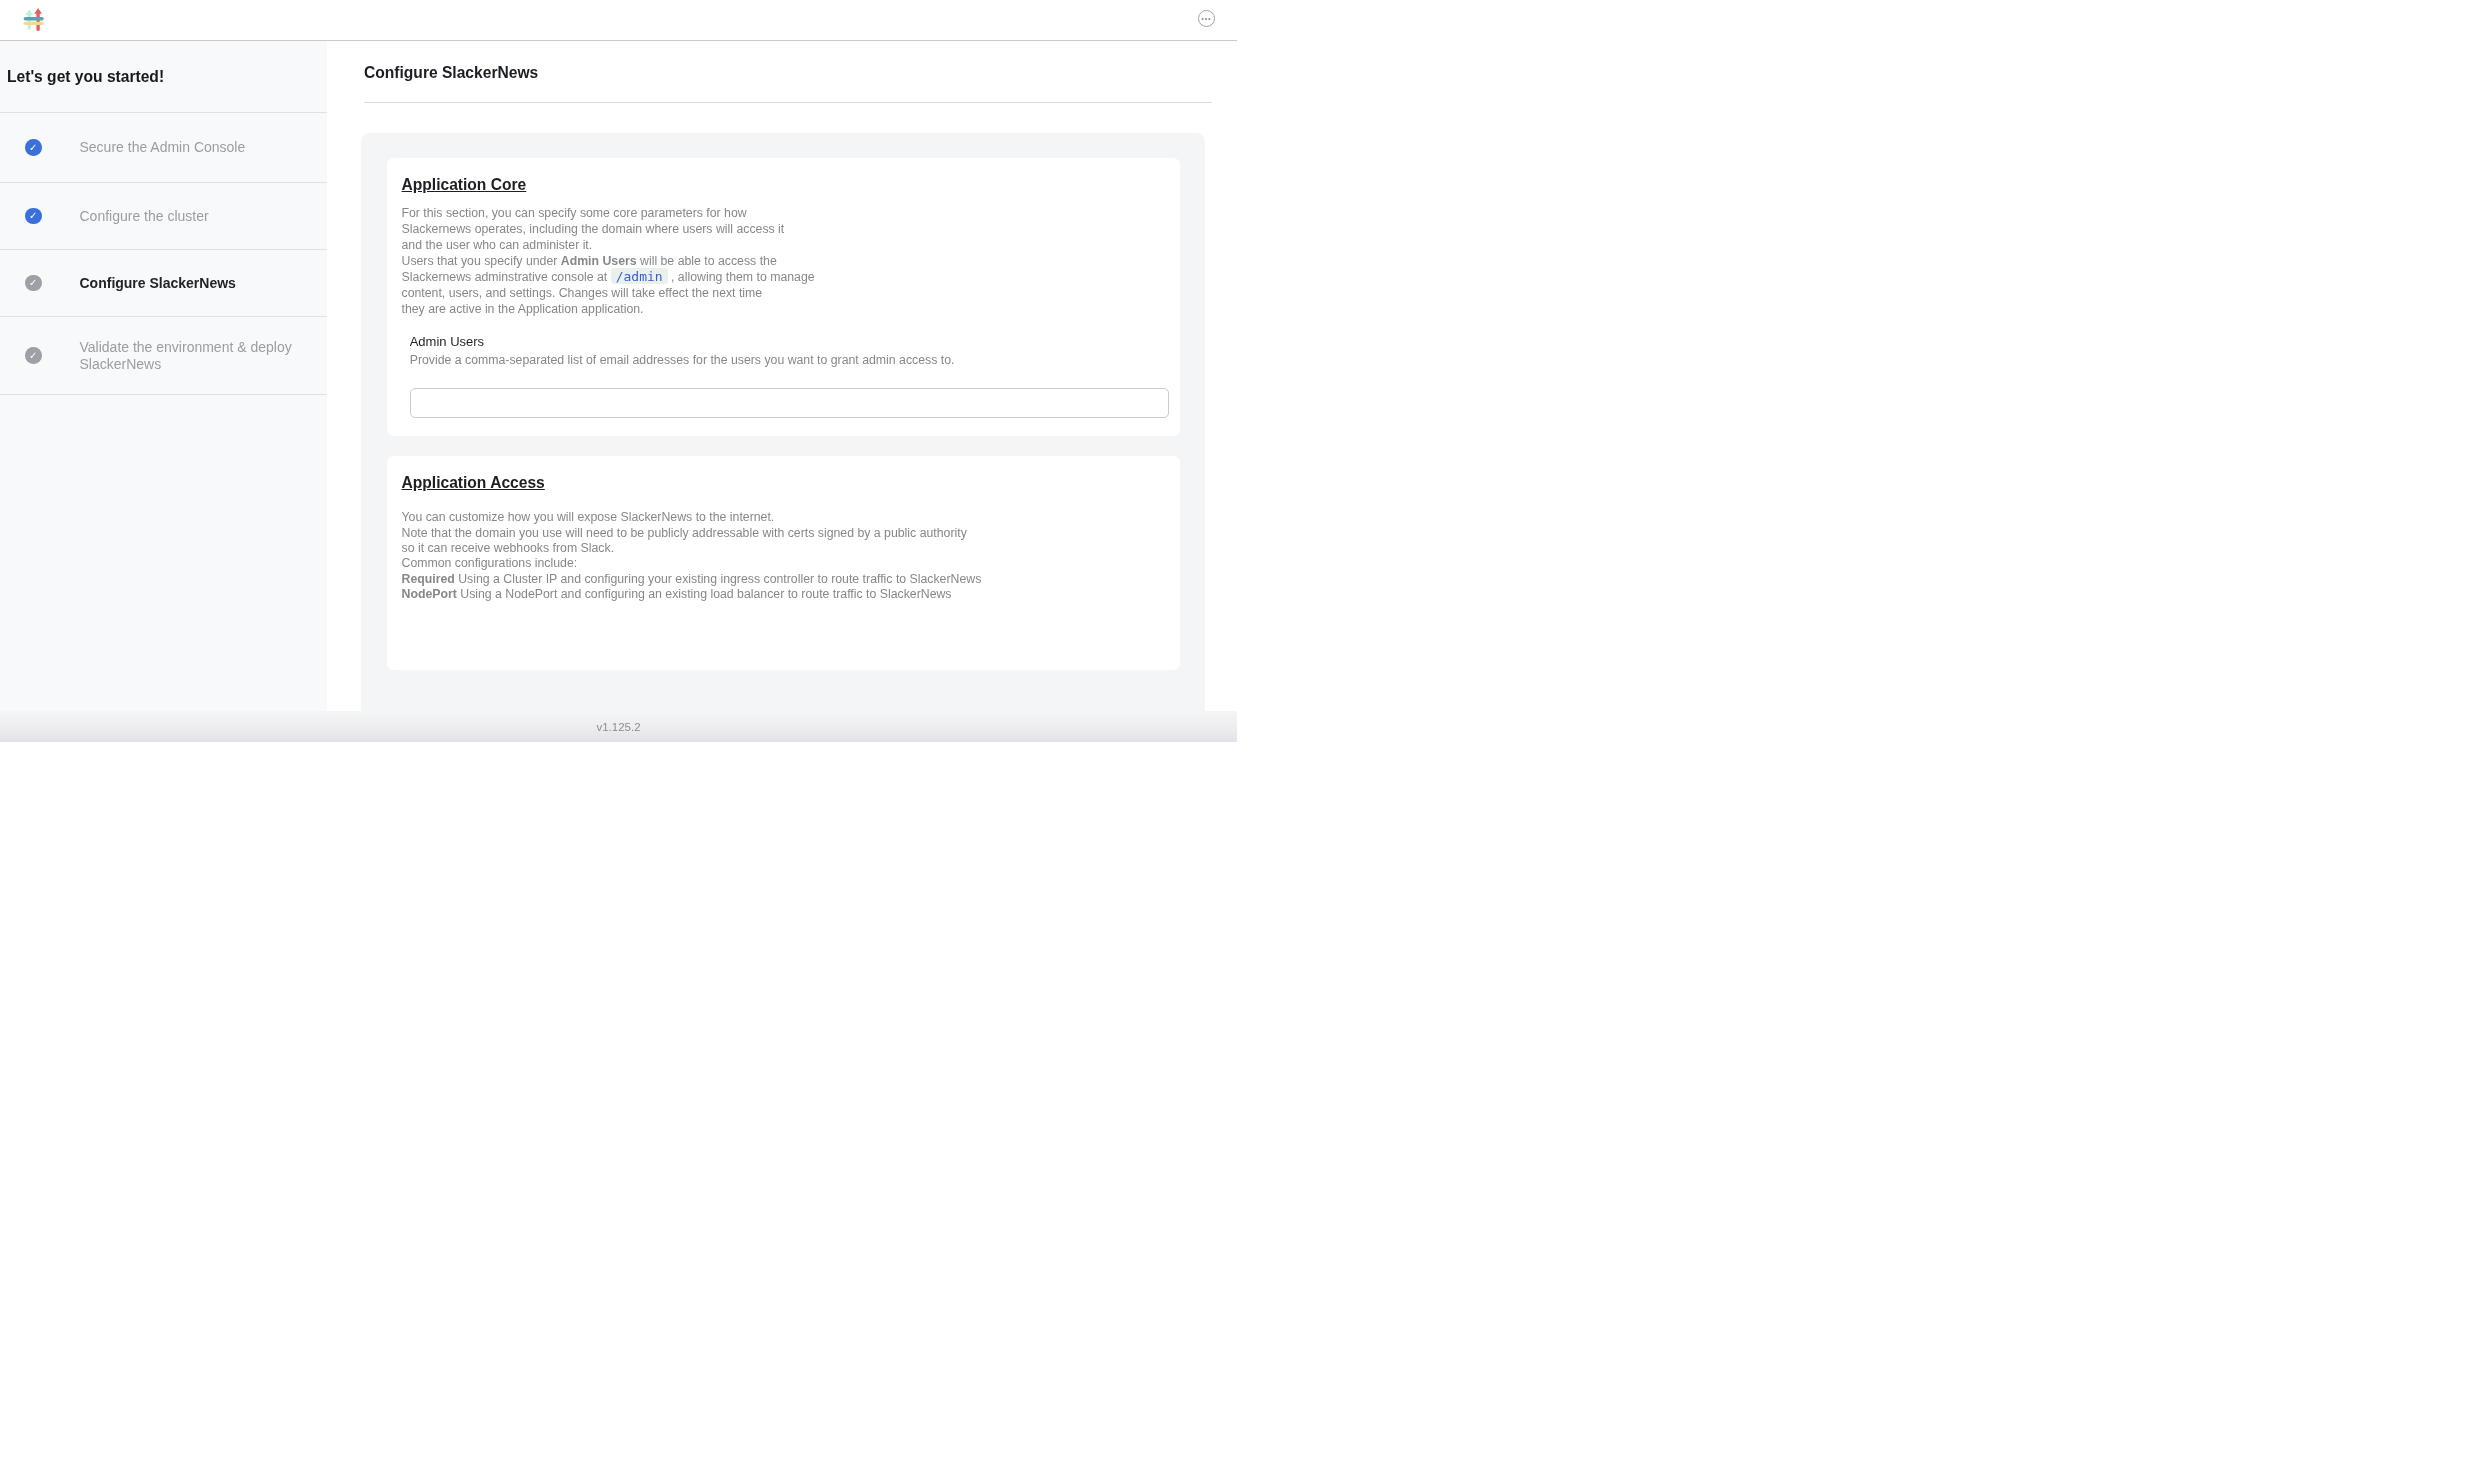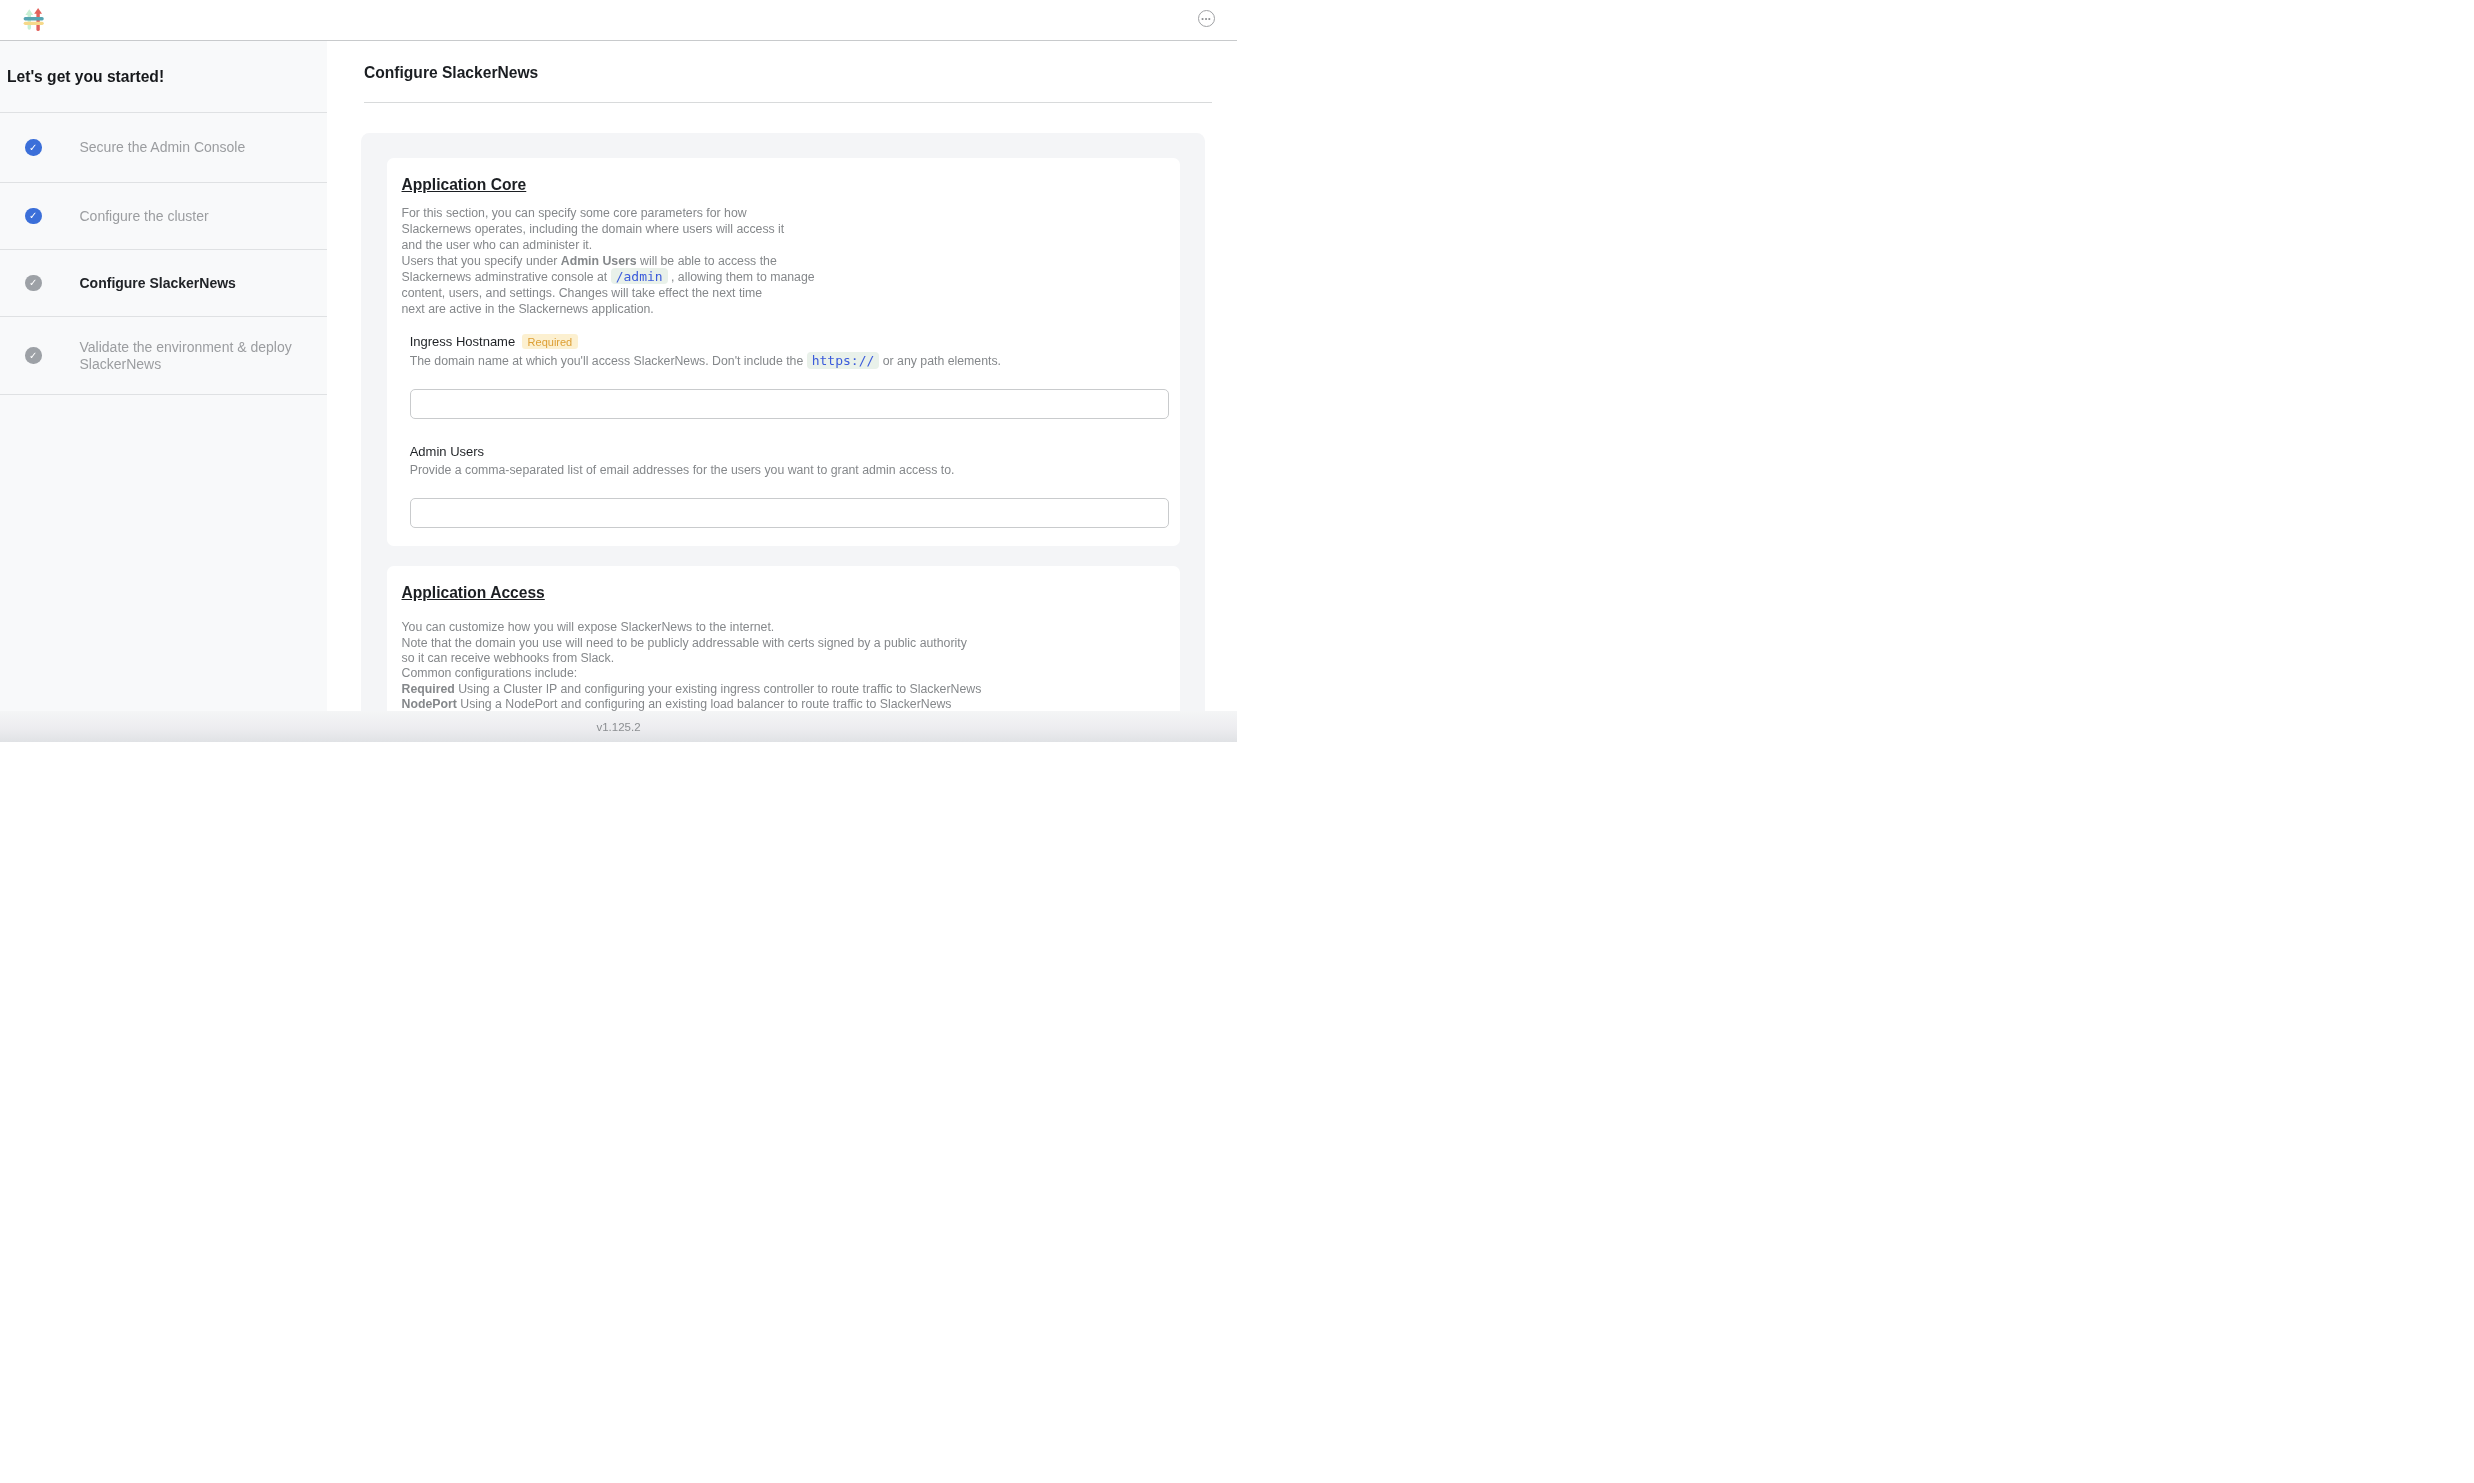--- a/index.html
+++ b/index.html
@@ -121,33 +121,23 @@
 
   <div class="card card-core">
     <h2>Application Core</h2>
     <div class="desc">
       <div><span>For this section, you can specify some core parameters for how</span></div>
       <div><span>Slackernews operates, including the domain where users will access it</span></div>
       <div><span>and the user who can administer it.</span></div>
       <div><span>Users that you specify under </span><b>Admin Users</b><span> will be able to access the</span></div>
       <div><span>Slackernews adminstrative console at </span><span class="code-pill">/admin</span><span> , allowing them to manage</span></div>
       <div><span>content, users, and settings. Changes will take effect the next time</span></div>
-      <div><span>next are active in the Slackernews application.</span></div>
+      <div><span>they are active in the Application application.</span></div>
     </div>
 
-    <div class="field-group">
-      <div class="field-label-row">
-        <span class="field-label">Ingress Hostname</span>
-        <span class="badge-required">Required</span>
-      </div>
-      <div class="field-help">
-        <span>The domain name at which you'll access SlackerNews. Don't include the </span><span class="code-pill">https://</span><span> or any path elements.</span>
-      </div>
-      <input class="field-input" type="text" value="" style="">
-    </div>
 
     <div class="field-group">
       <div class="field-label-row">
         <span class="field-label">Admin Users</span>
       </div>
       <div class="field-help">Provide a comma-separated list of email addresses for the users you want to grant admin access to.</div>
       <input class="field-input" type="text" value="" style="">
     </div>
   </div>
 

